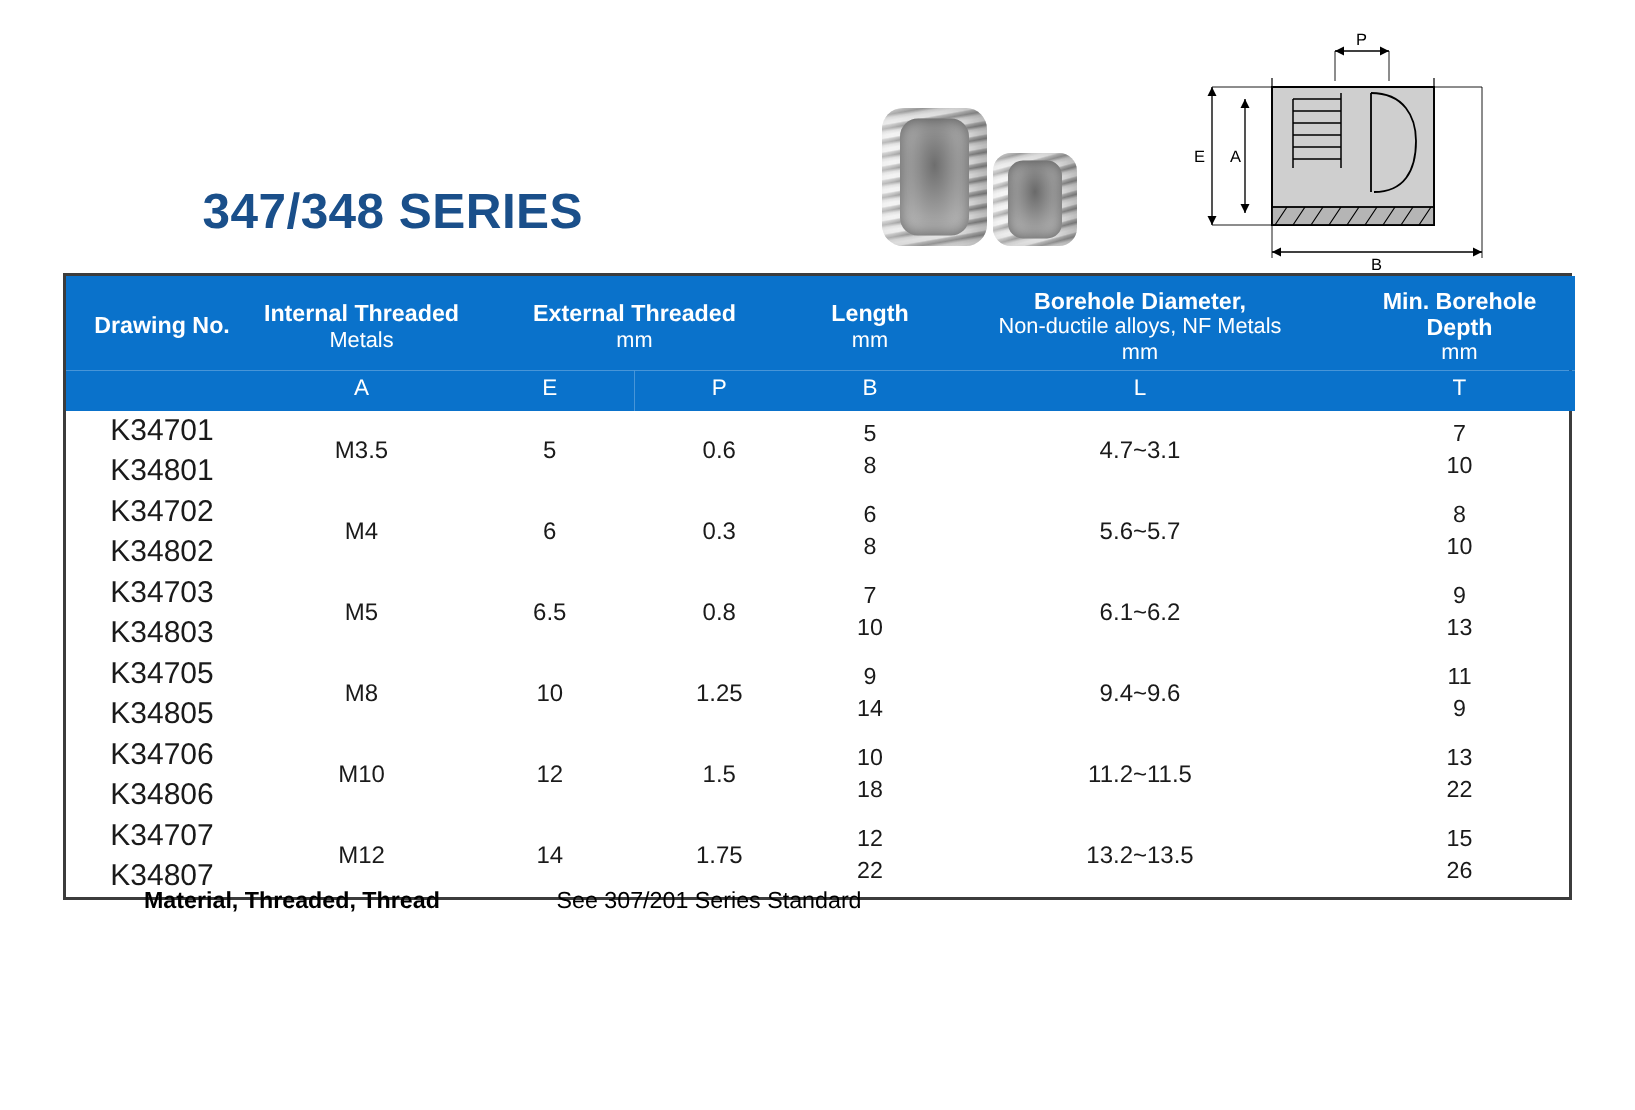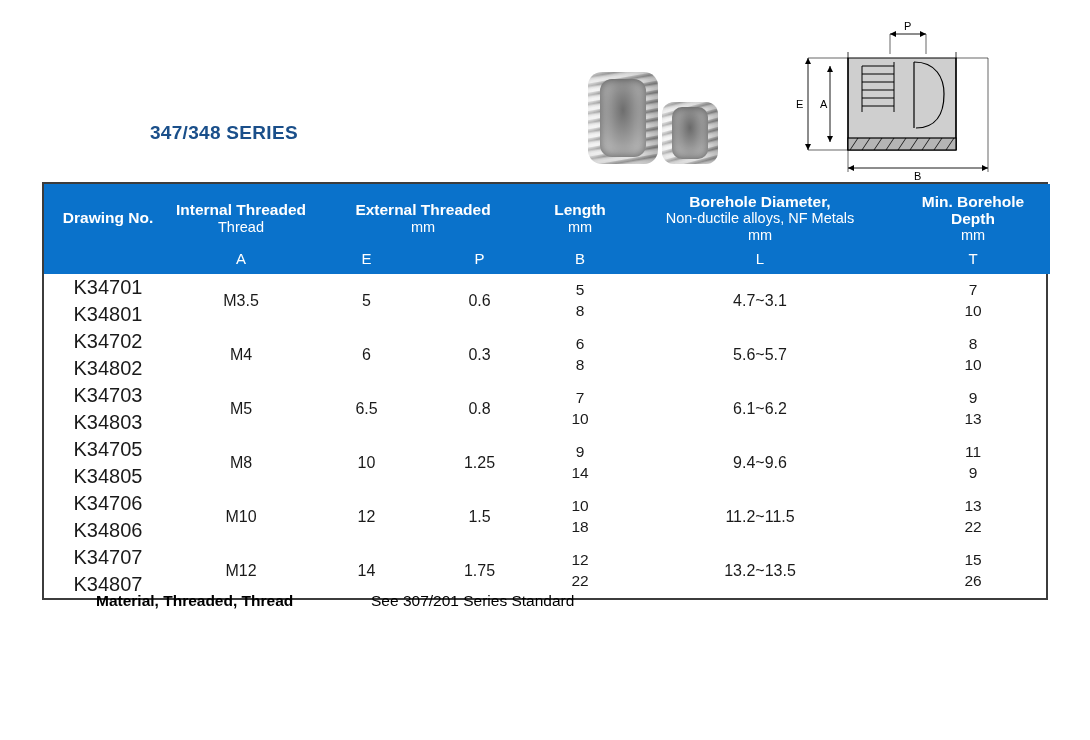--- a/index.html
+++ b/index.html
@@ -12,23 +12,23 @@
     background: #ffffff;
     font-family: "Liberation Sans", sans-serif;
     color: #000000;
     position: relative;
     overflow: hidden;
   }
 
   
   .title {
     position: absolute;
-    left: 150px;
+    left: 135px;
     top: 122px;
-    font-size: 19px;
+    font-size: 33px;
     font-weight: bold;
     color: #1a4f8a;
     letter-spacing: 0.3px;
   }
 
   
   .photo {
     position: absolute;
     left: 570px;
     top: 60px;
@@ -245,21 +245,21 @@
       <col style="width:113px">
       <col style="width:88px">
       <col style="width:272px">
       <col style="width:154px">
     </colgroup>
     <thead class="head-block">
       <tr class="titles">
         <th>Drawing No.</th>
         <th>
           <span>Internal Threaded</span>
-          <span class="hdr-sub">Thread</span>
+          <span class="hdr-sub">Metals</span>
         </th>
         <th colspan="2">
           <span>External Threaded</span>
           <span class="hdr-sub">mm</span>
         </th>
         <th>
           <span>Length</span>
           <span class="hdr-sub">mm</span>
         </th>
         <th>

